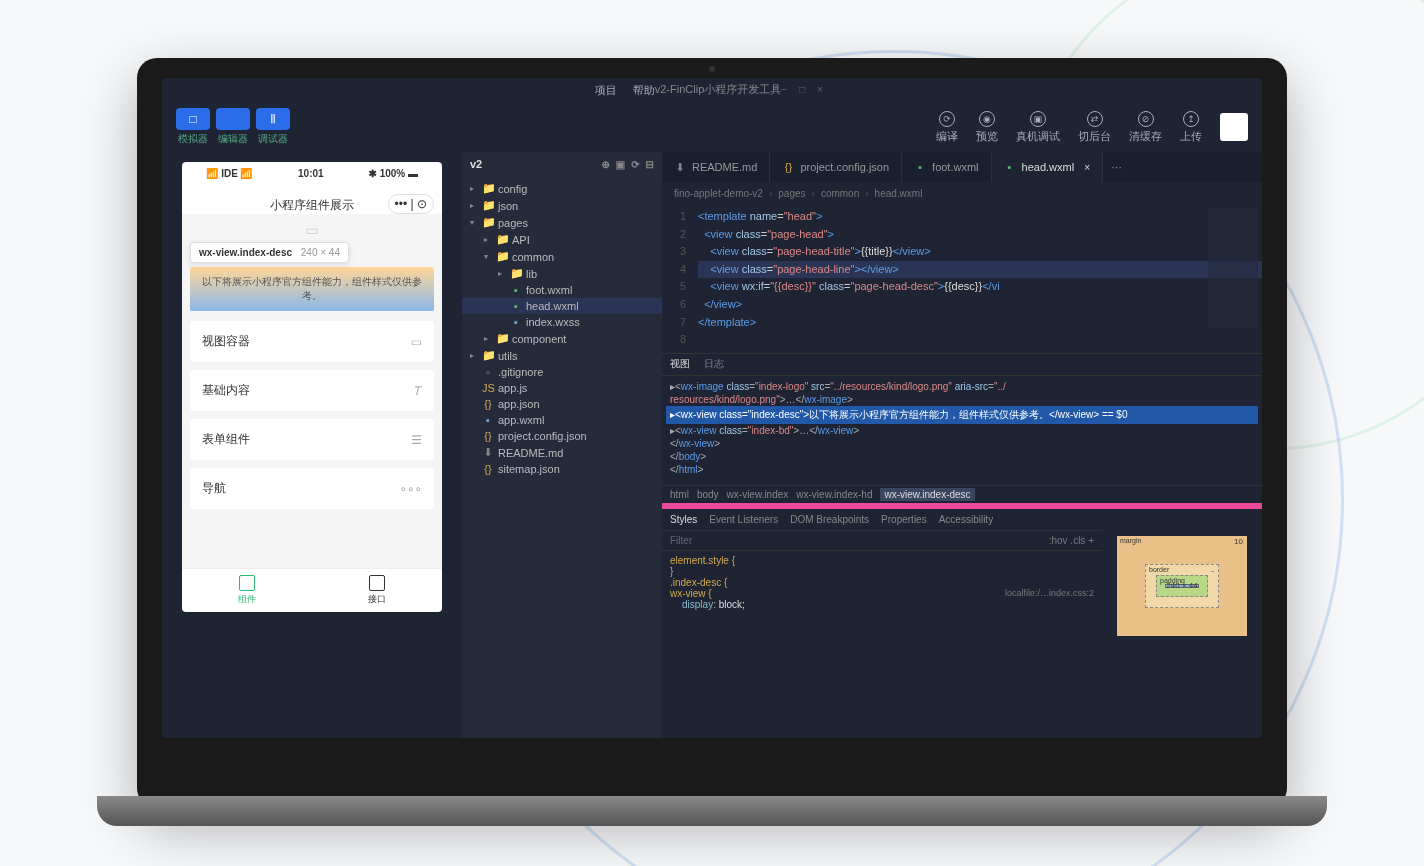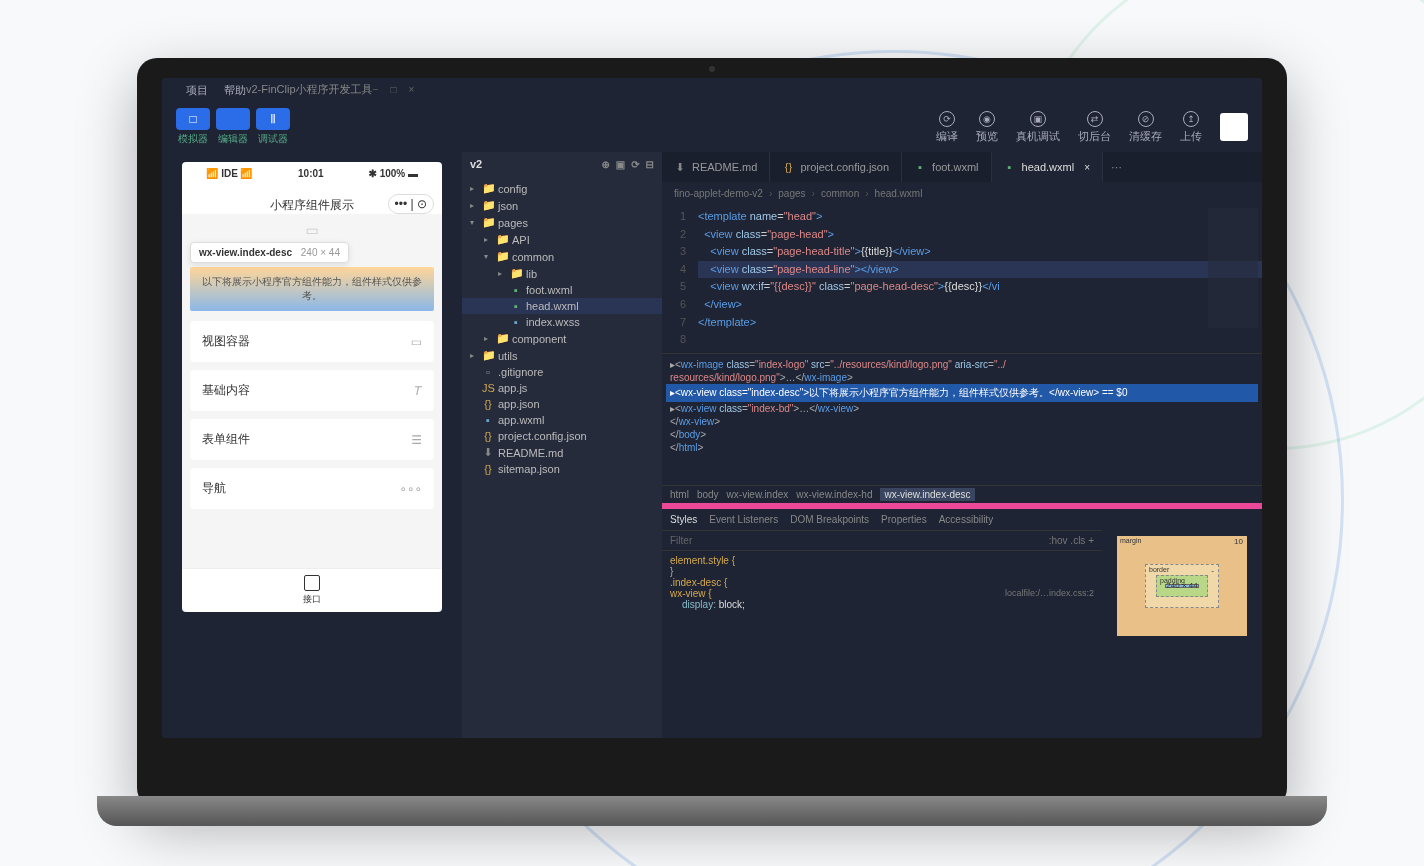--- a/index.html
+++ b/index.html
@@ -4,21 +4,21 @@
 <style>
 *{margin:0;padding:0;box-sizing:border-box;font-family:-apple-system,BlinkMacSystemFont,"Segoe UI",Arial,sans-serif}
 body{background:#f8f9fb;display:flex;align-items:center;justify-content:center;height:866px;width:1424px;overflow:hidden;position:relative}
 .bg-curve{position:absolute;pointer-events:none}
 .bg-curve-1{right:-100px;top:-50px;width:500px;height:500px;border:3px solid #b8e8d0;border-radius:50%;opacity:.4}
 .bg-curve-2{right:80px;top:50px;width:900px;height:900px;border:3px solid #7ba8e8;border-radius:50%;opacity:.3}
 .laptop{width:1150px;height:750px;background:#1a1a1a;border-radius:20px;padding:20px 25px 0;position:relative;box-shadow:0 20px 60px rgba(0,0,0,.3)}
 .laptop::after{content:'';position:absolute;bottom:-18px;left:-40px;right:-40px;height:30px;background:linear-gradient(#888,#555);border-radius:0 0 20px 20px}
 .laptop-notch{position:absolute;top:8px;left:50%;transform:translateX(-50%);width:6px;height:6px;background:#333;border-radius:50%}
 .screen{width:100%;height:660px;background:#1e2433;border-radius:4px;overflow:hidden;font-size:11px;color:#ccc;display:flex;flex-direction:column}
-.menubar{height:24px;display:flex;align-items:center;padding:0 24px;justify-content:flex-start;background:#1e2433}
+.menubar{height:24px;display:flex;align-items:center;padding:0 24px;justify-content:center;background:#1e2433}
 .menu-left{display:flex;gap:16px}
 .menu-item{color:#aab;cursor:pointer}
 .win-controls{display:flex;gap:6px}
 .win-btn{width:12px;height:12px;color:#666;font-size:10px}
 .titlebar{height:20px;text-align:center;color:#888;font-size:11px;padding-top:2px}
 .toolbar{height:50px;display:flex;align-items:center;justify-content:space-between;padding:0 14px;background:#1e2433}
 .tool-left{display:flex;gap:6px}
 .tool-btn-grp{display:flex;flex-direction:column;align-items:center;gap:2px}
 .tool-btn{width:34px;height:22px;background:#2b6de8;border-radius:4px;display:flex;align-items:center;justify-content:center;color:#fff;font-size:12px}
 .tool-label{font-size:10px;color:#5a8}
@@ -200,20 +200,24 @@
                   <span>表单组件</span>
                   <span style="color:#aaa">☰</span>
                 </div>
                 <div class="menu-row">
                   <span>导航</span>
                   <span style="color:#aaa">∘∘∘</span>
                 </div>
               </div>
       </div>
       <div class="phone-tabs" id="phone-tabs">
+              <div class="phone-tab active">
+                <div class="pt-icon"></div>
+                <span>组件</span>
+              </div>
               <div class="phone-tab ">
                 <div class="pt-icon"></div>
                 <span>接口</span>
               </div>
             </div>
     </div>
   </div>
 
   <div class="tree-panel">
     <div class="tree-header">
@@ -366,20 +370,24 @@
               <span class="line-content "><span class="tag">&lt;/template&gt;</span></span>
             </div>
             <div class="code-line">
               <span class="line-num">8</span>
               <span class="line-content "></span>
             </div>
           </div>
     <div class="minimap"></div>
 
     <div class="devtools">
+      <div class="dt-tabs" id="dt-top-tabs">
+              <span class="dt-tab active">视图</span>
+              <span class="dt-tab ">日志</span>
+            </div>
       <div class="dt-dom" id="dt-dom">
               <div class="dom-line ">▸&lt;<span class="tag">wx-image</span> <span class="attr">class</span>=<span class="str">"index-logo"</span> <span class="attr">src</span>=<span class="str">"../resources/kind/logo.png"</span> <span class="attr">aria-src</span>=<span class="str">"../</span></div>
               <div class="dom-line ">  <span class="str">resources/kind/logo.png"</span>&gt;…&lt;/<span class="tag">wx-image</span>&gt;</div>
               <div class="dom-line sel">▸&lt;wx-view class="index-desc"&gt;以下将展示小程序官方组件能力，组件样式仅供参考。&lt;/wx-view&gt; == $0</div>
               <div class="dom-line ">▸&lt;<span class="tag">wx-view</span> <span class="attr">class</span>=<span class="str">"index-bd"</span>&gt;…&lt;/<span class="tag">wx-view</span>&gt;</div>
               <div class="dom-line ">&lt;/<span class="tag">wx-view</span>&gt;</div>
               <div class="dom-line ">&lt;/<span class="tag">body</span>&gt;</div>
               <div class="dom-line ">&lt;/<span class="tag">html</span>&gt;</div>
             </div>
       <div class="dt-crumb" id="dt-crumb">

